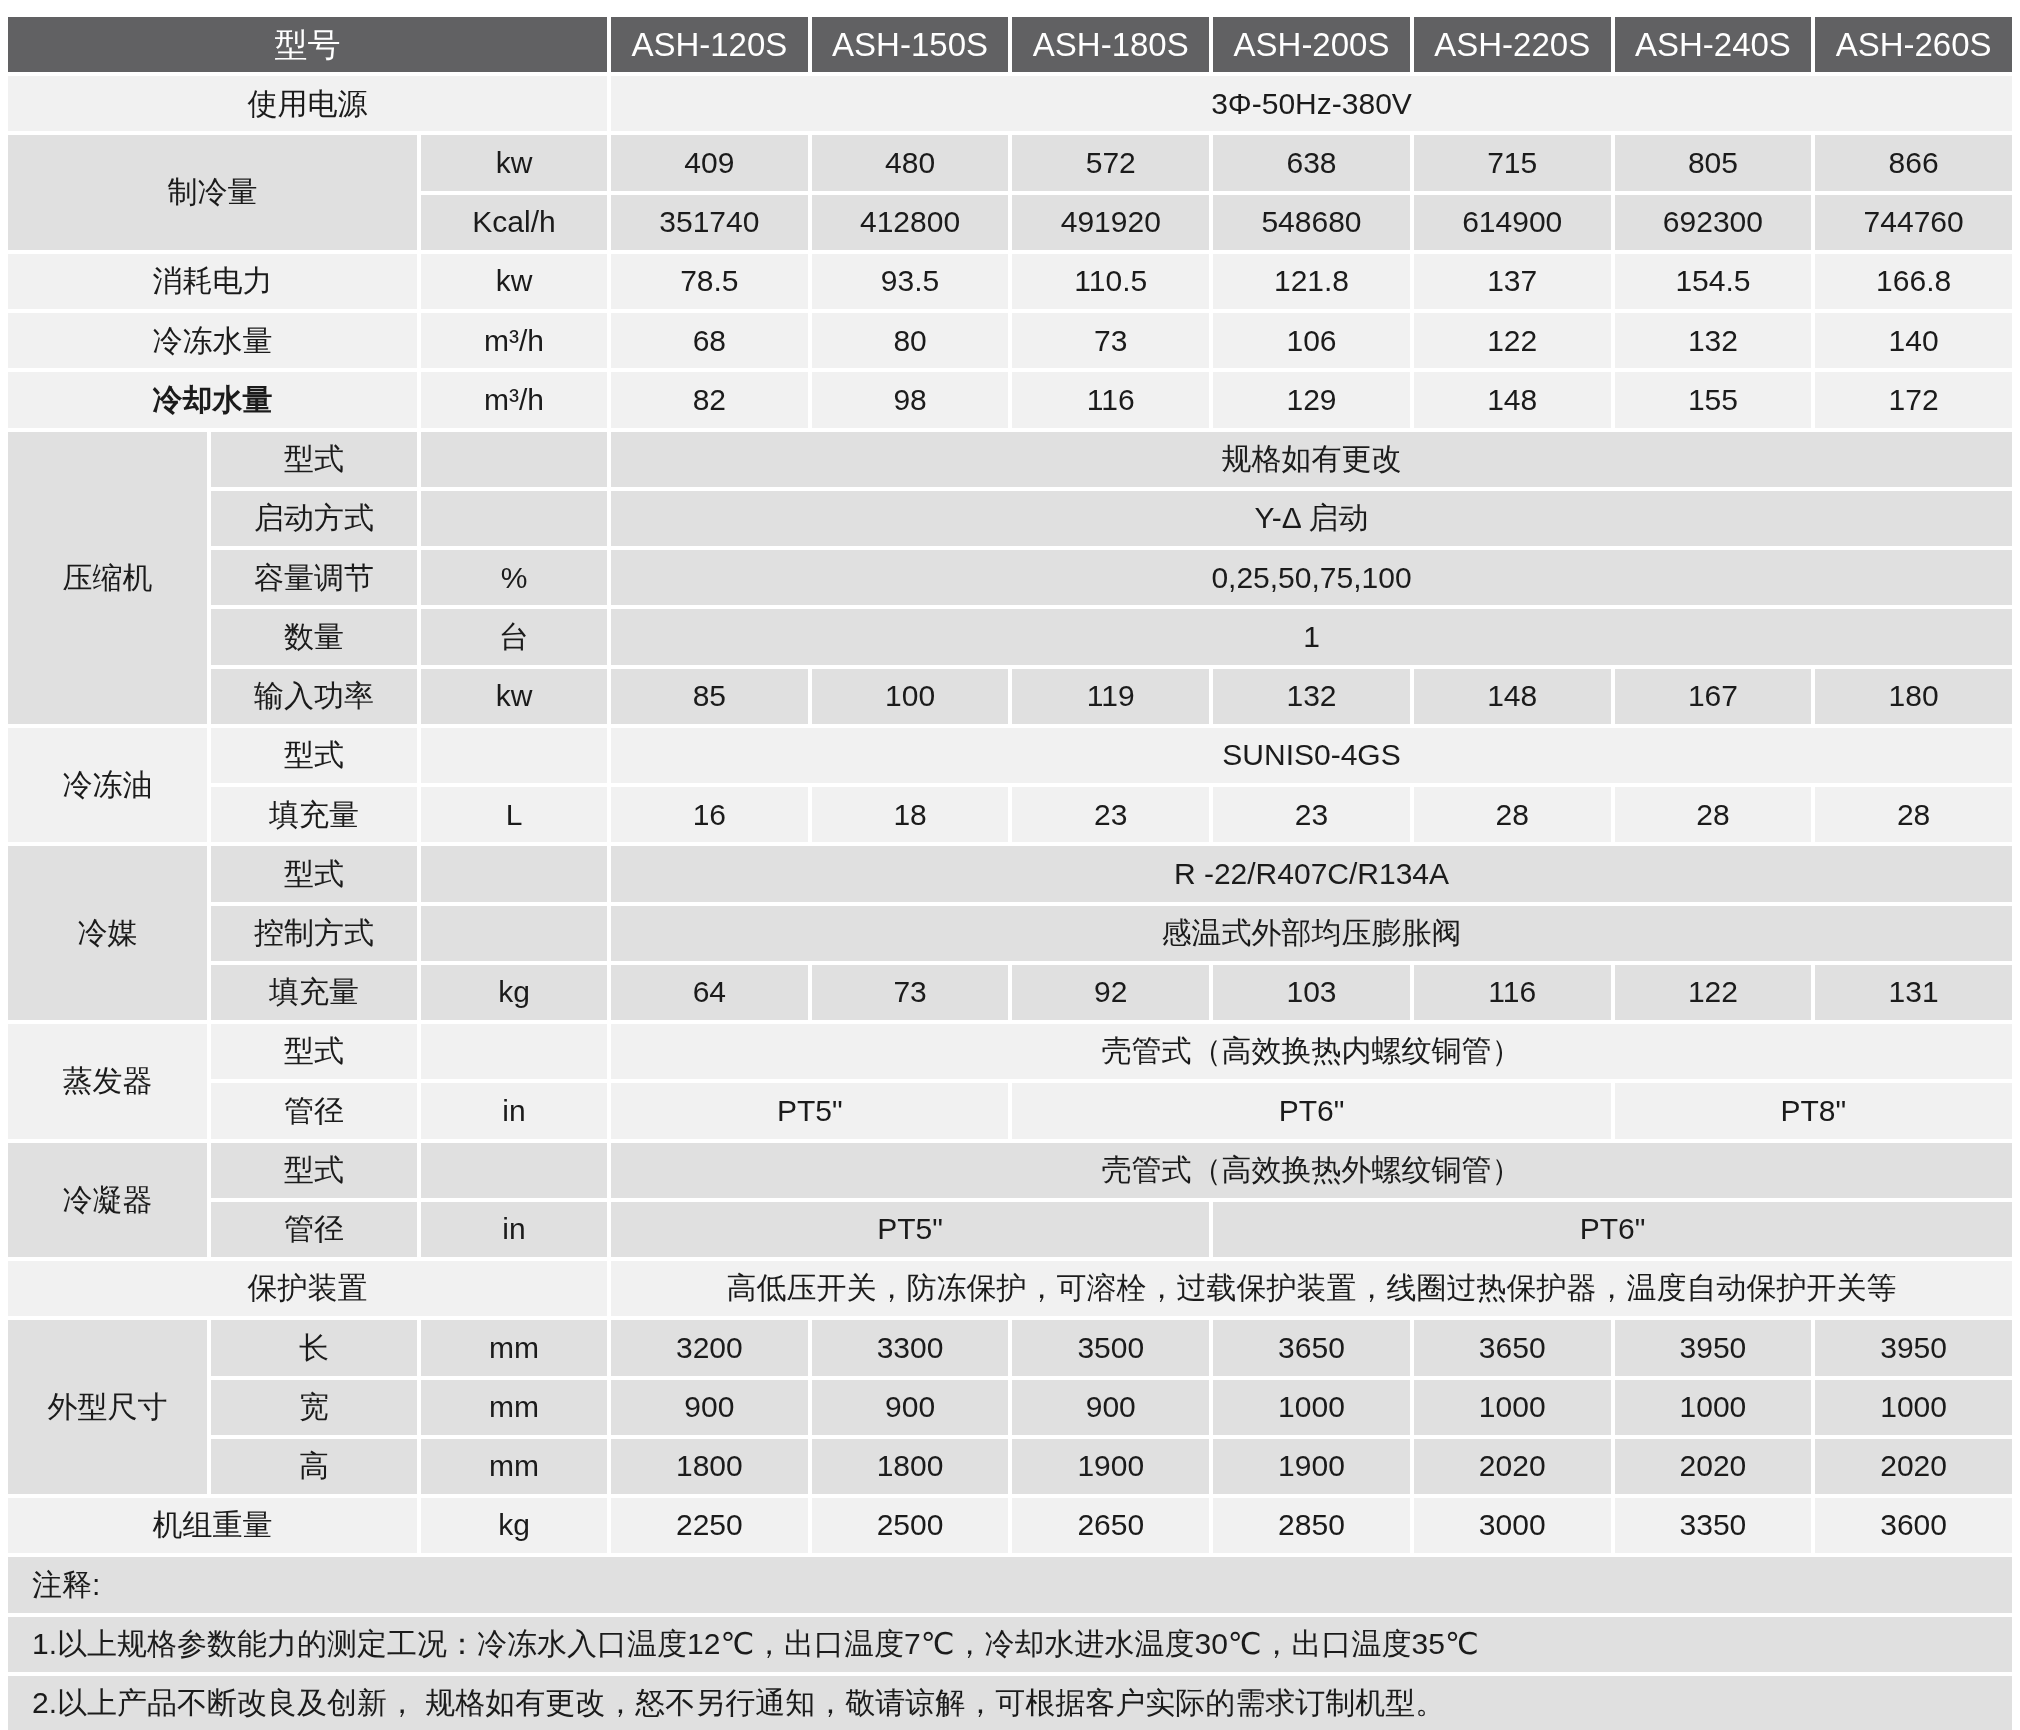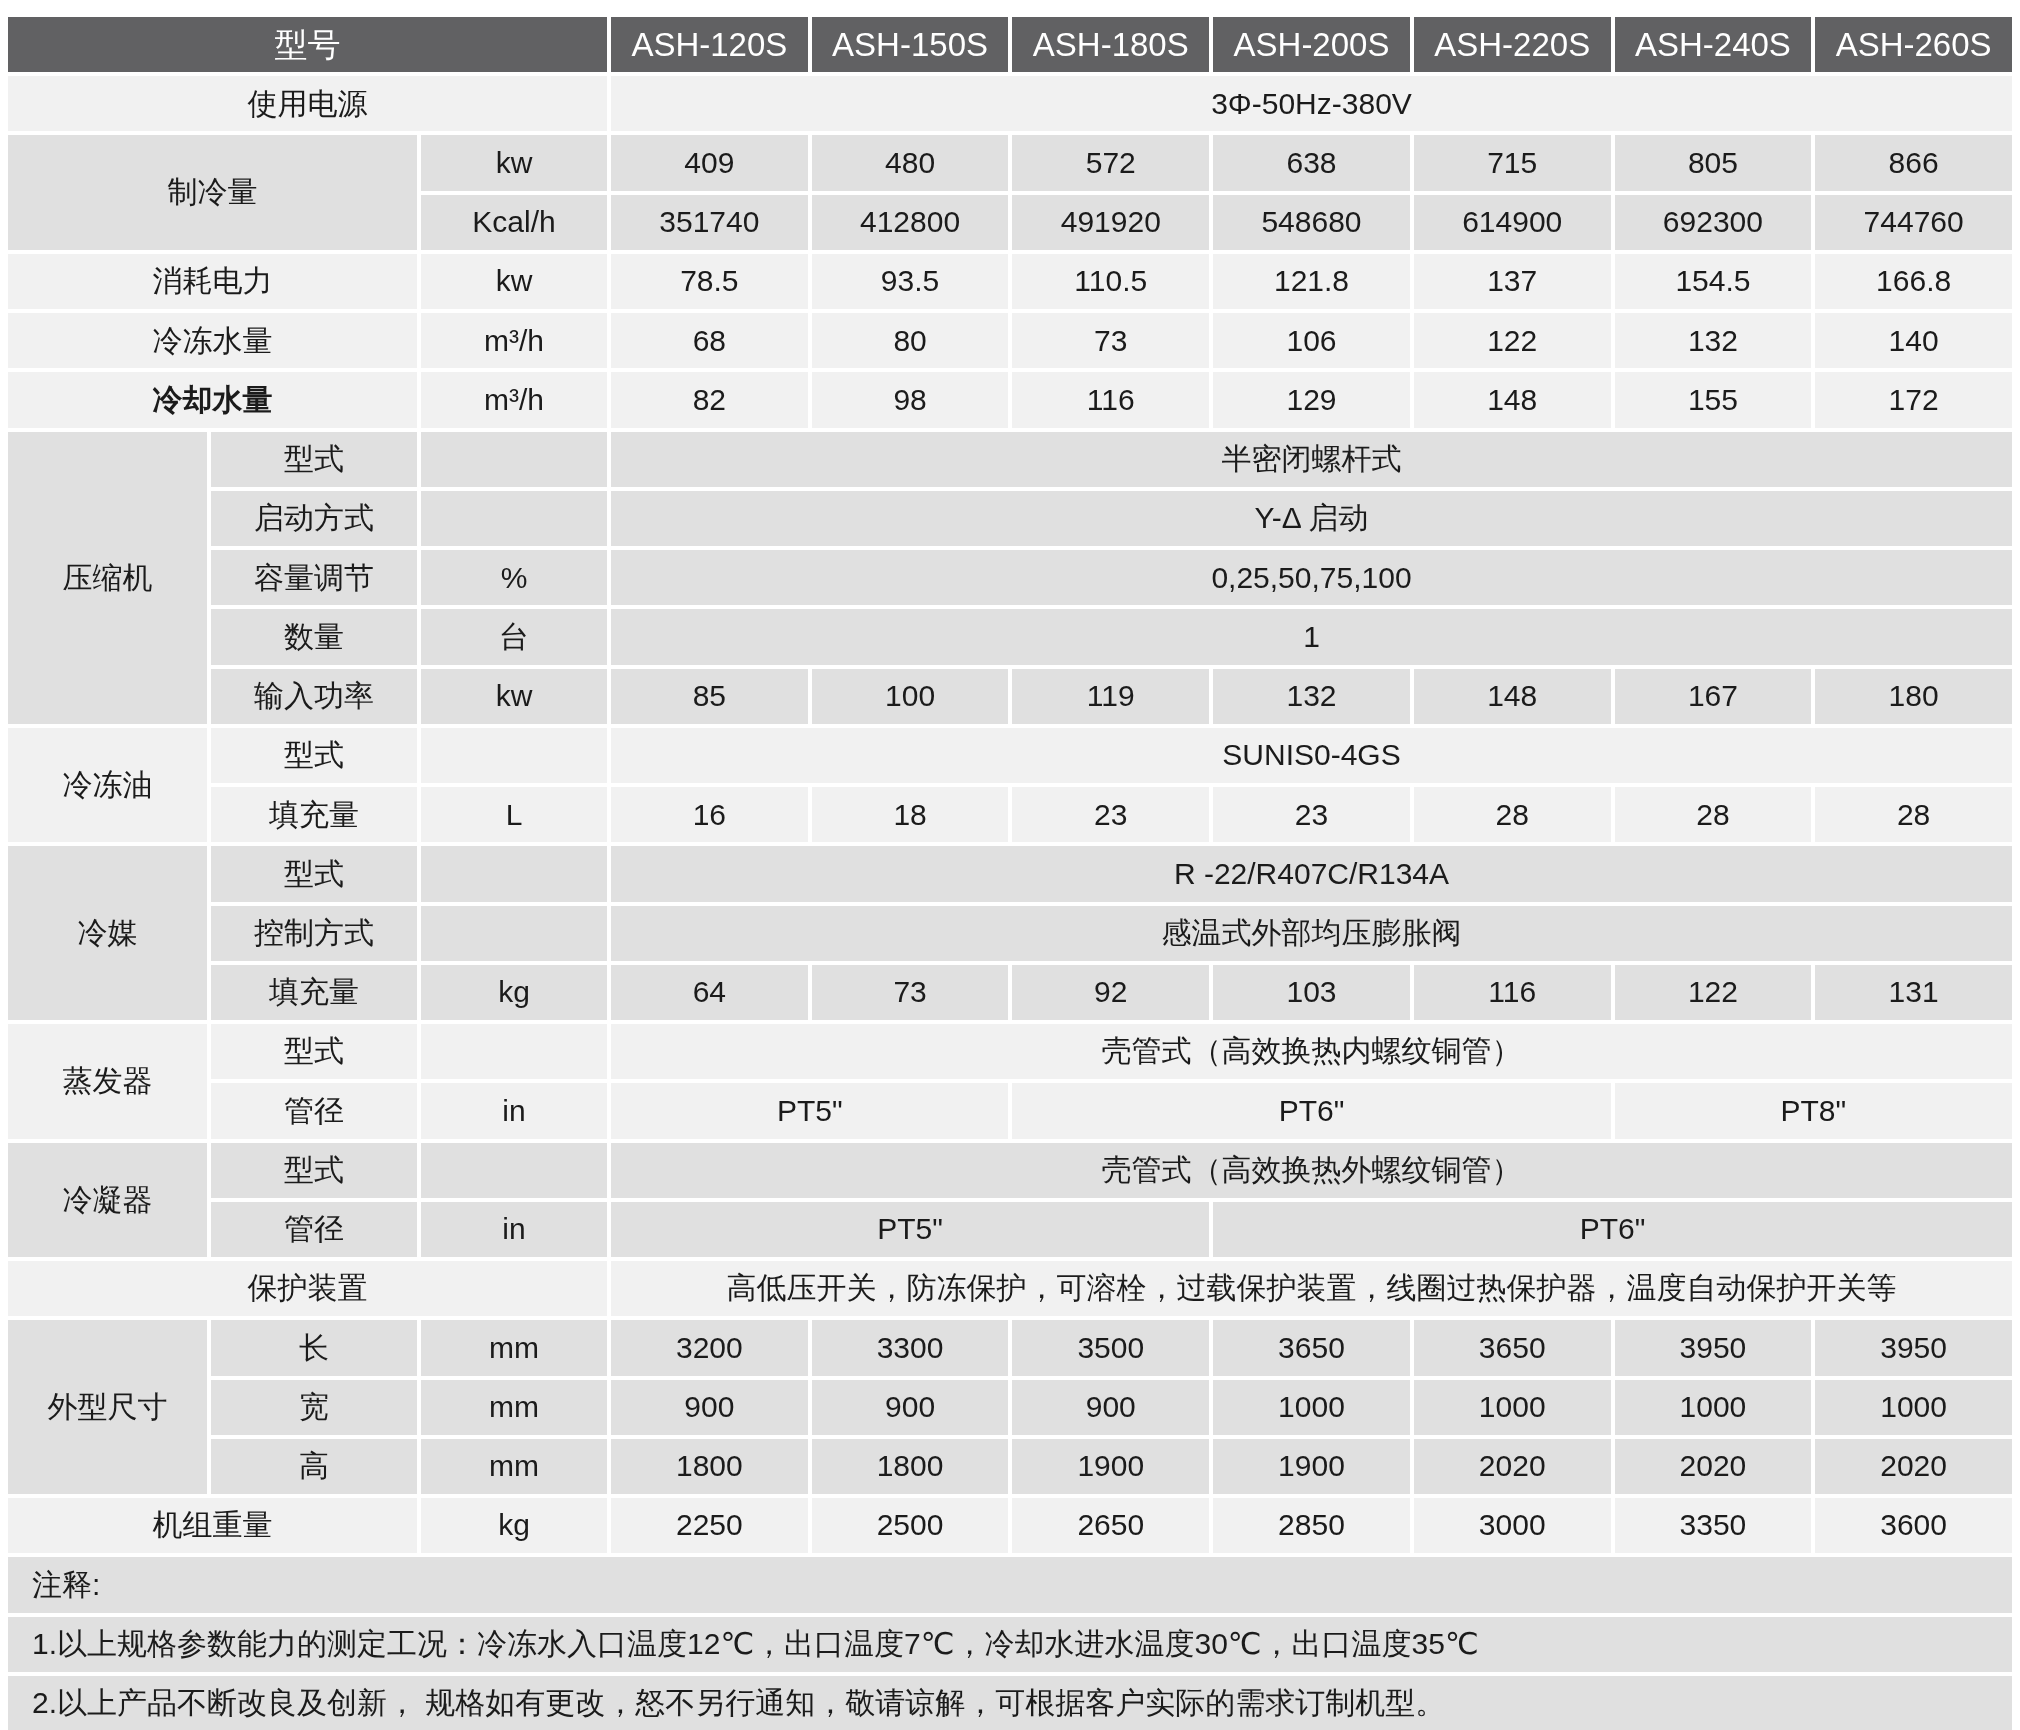--- a/index.html
+++ b/index.html
@@ -87,21 +87,21 @@
   <div class="c" style="grid-area:7/5/8/6">98</div>
   <div class="c" style="grid-area:7/6/8/7">116</div>
   <div class="c" style="grid-area:7/7/8/8">129</div>
   <div class="c" style="grid-area:7/8/8/9">148</div>
   <div class="c" style="grid-area:7/9/8/10">155</div>
   <div class="c" style="grid-area:7/10/8/11">172</div>
 
   <div class="c d" style="grid-area:8/1/13/2">压缩机</div>
   <div class="c d" style="grid-area:8/2/9/3">型式</div>
   <div class="c d" style="grid-area:8/3/9/4"></div>
-  <div class="c d" style="grid-area:8/4/9/11">半密闭螺杆式</div>
+  <div class="c d" style="grid-area:8/4/9/11">规格如有更改</div>
   <div class="c d" style="grid-area:9/2/10/3">启动方式</div>
   <div class="c d" style="grid-area:9/3/10/4"></div>
   <div class="c d" style="grid-area:9/4/10/11">Y-Δ 启动</div>
   <div class="c d" style="grid-area:10/2/11/3">容量调节</div>
   <div class="c d" style="grid-area:10/3/11/4">%</div>
   <div class="c d" style="grid-area:10/4/11/11">0,25,50,75,100</div>
   <div class="c d" style="grid-area:11/2/12/3">数量</div>
   <div class="c d" style="grid-area:11/3/12/4">台</div>
   <div class="c d" style="grid-area:11/4/12/11">1</div>
   <div class="c d" style="grid-area:12/2/13/3">输入功率</div>

